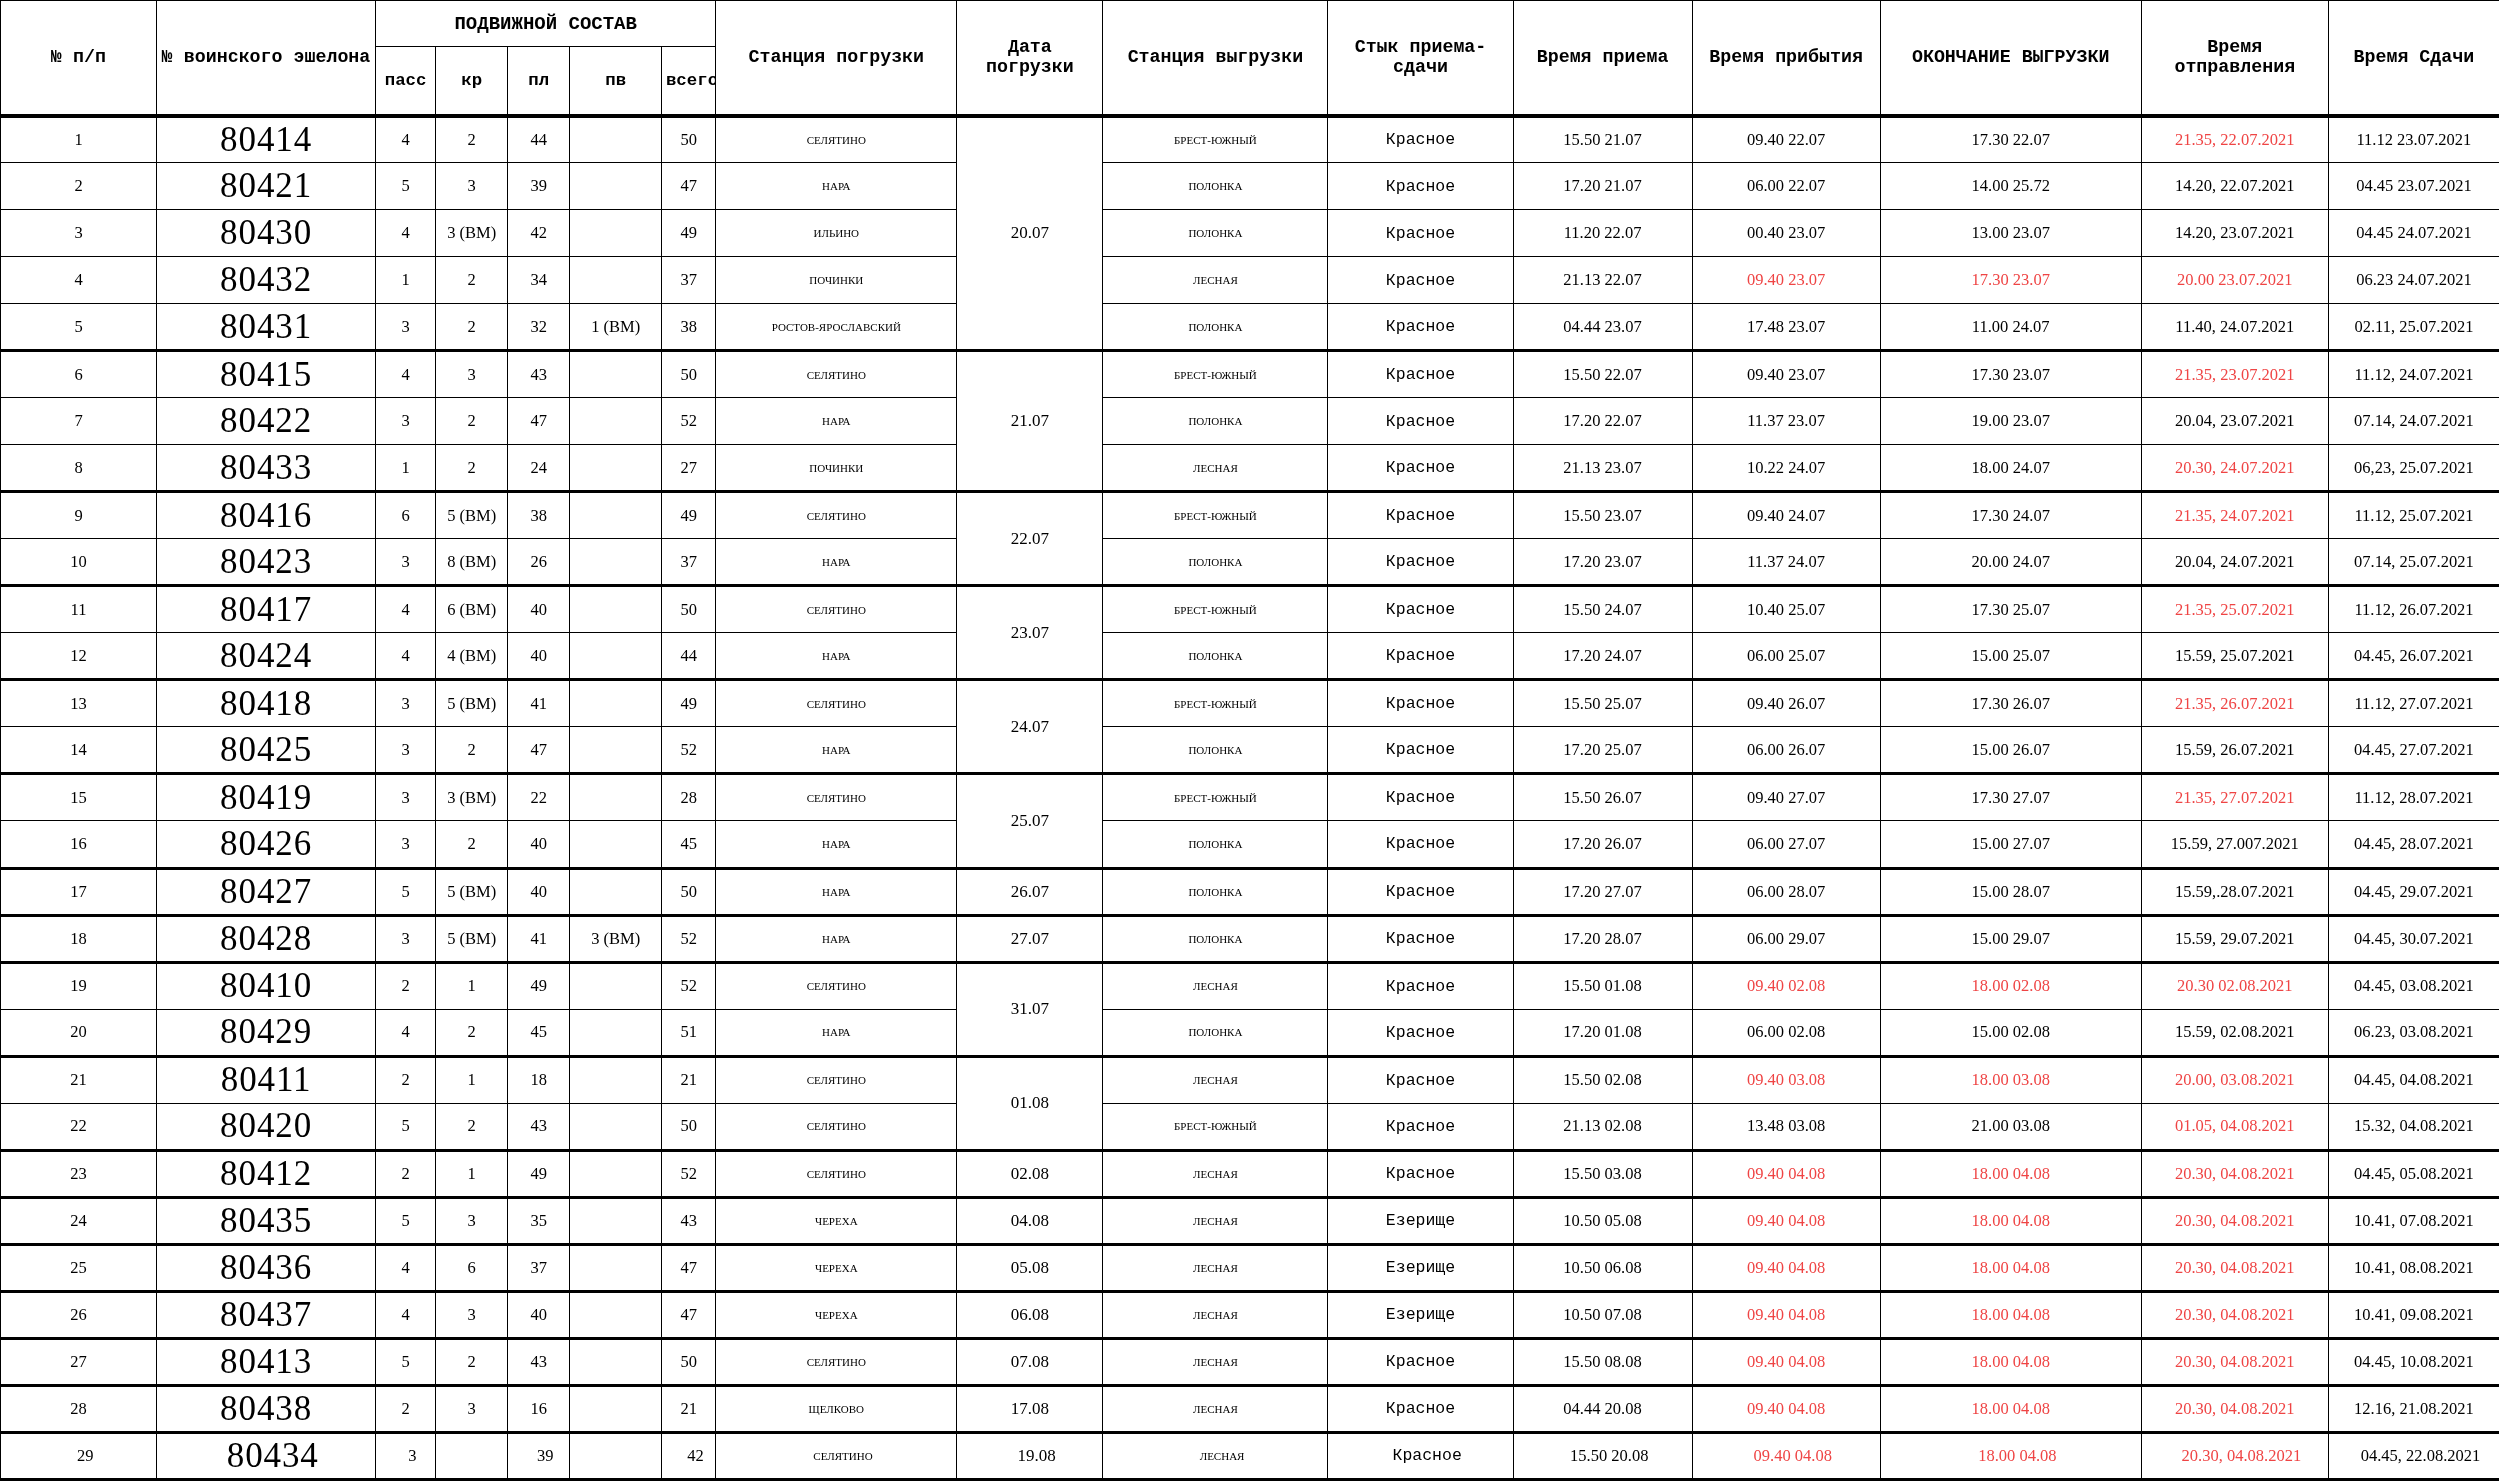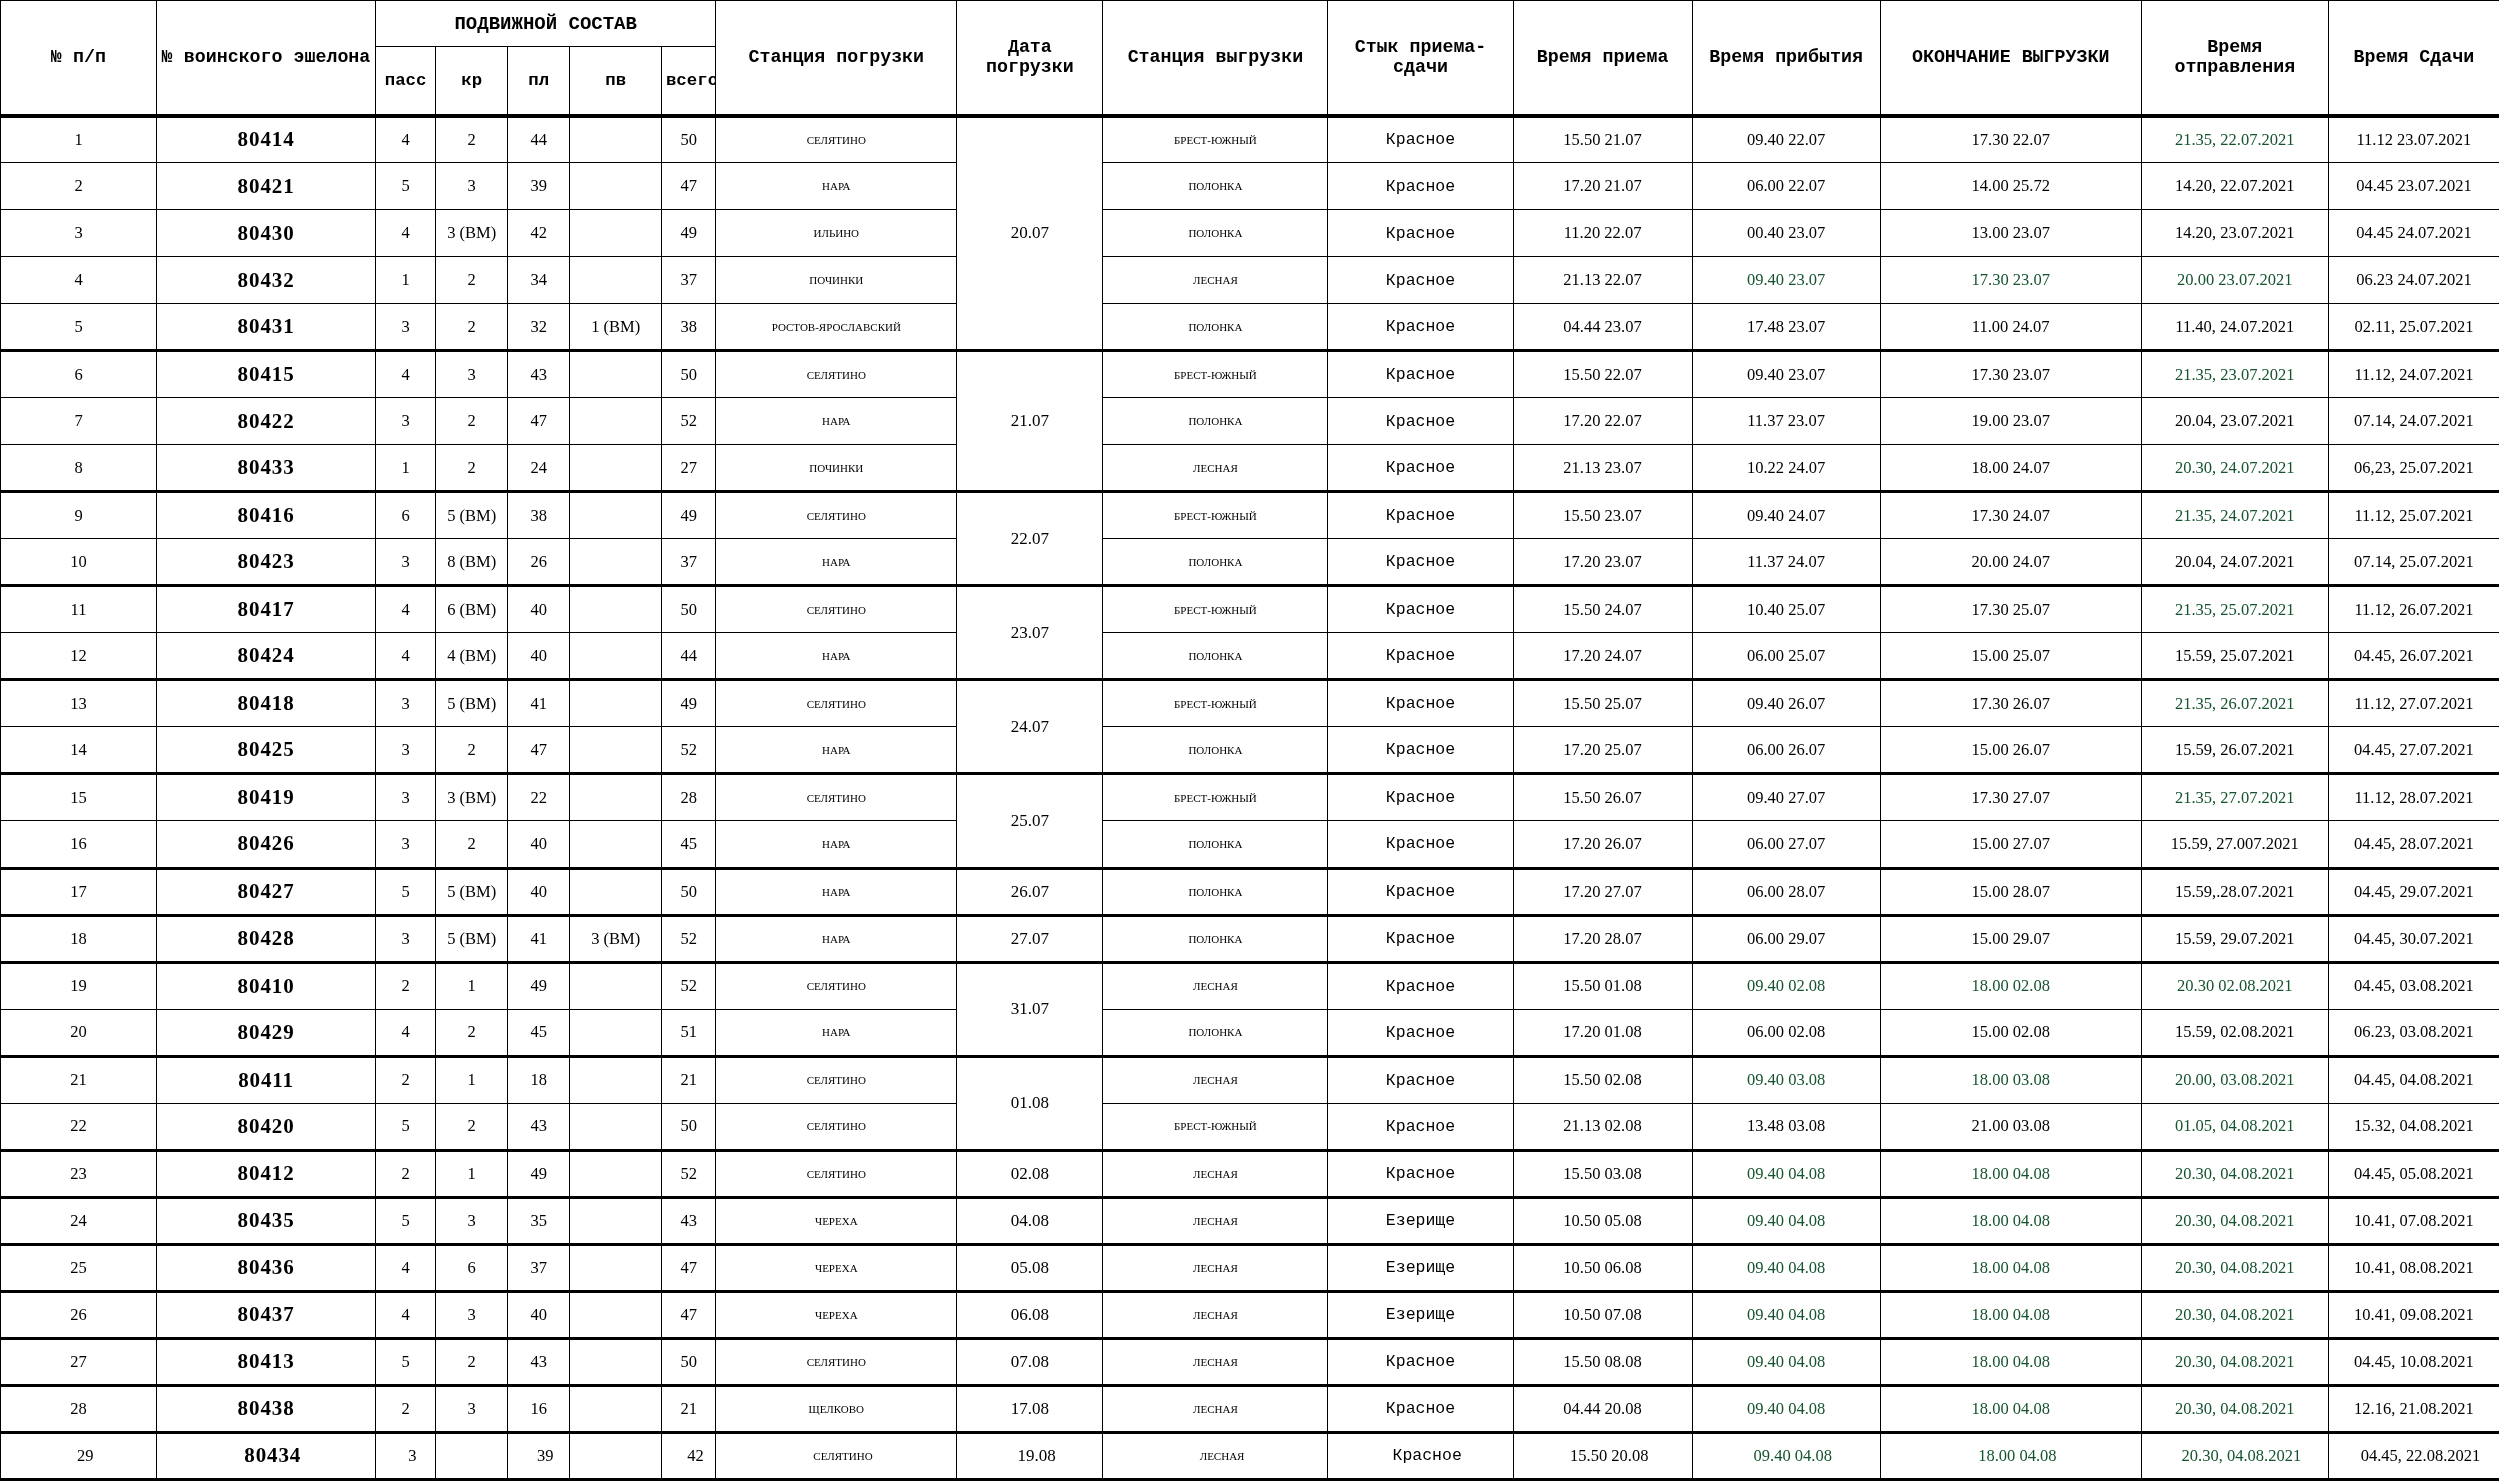--- a/index.html
+++ b/index.html
@@ -8,29 +8,29 @@
   th,td{border:1.8px solid #000;text-align:center;vertical-align:middle;padding:0 3.7px;overflow:hidden;}
   thead tr.h-top{height:46px;}
   thead tr.h-sub-row{height:69px;}
   tbody tr{height:47px;}
   th{font-weight:bold;font-family:Liberation Mono, monospace;}
   .h-main{font-size:18.3px;}
   .h-group{font-size:19px;border-bottom:1.8px solid #000;}
   .h-sub{font-size:17.4px;}
   .hb{border-bottom:4.6px solid #000;}
   .c-num{font-size:16.5px;}
-  .c-ech{font-size:21px;font-weight:bold;letter-spacing:0.9px;margin-left:32px;}
+  .c-ech{font-size:35px;font-weight:normal;letter-spacing:0.9px;margin-left:32px;}
   .c-small{font-size:16.5px;}
   .c-station{font-size:11px;}
   .c-date{font-size:17px;border-bottom:3.7px solid #000;}
   .c-junction{font-size:16.5px;font-family:Liberation Mono, monospace;}
   .c-time{font-size:16.5px;}
   tr.group-end td{border-bottom:3.7px solid #000;}
   tbody tr:last-child td{border-bottom:3.7px solid #000;padding-left:17px;}
-  .red{color:#14532d;}
+  .red{color:#ef4444;}
 </style>
 </head>
 <body>
 
 <table>
   <colgroup>
     <col style="width:156px">
       <col style="width:219px">
       <col style="width:60px">
       <col style="width:72px">

